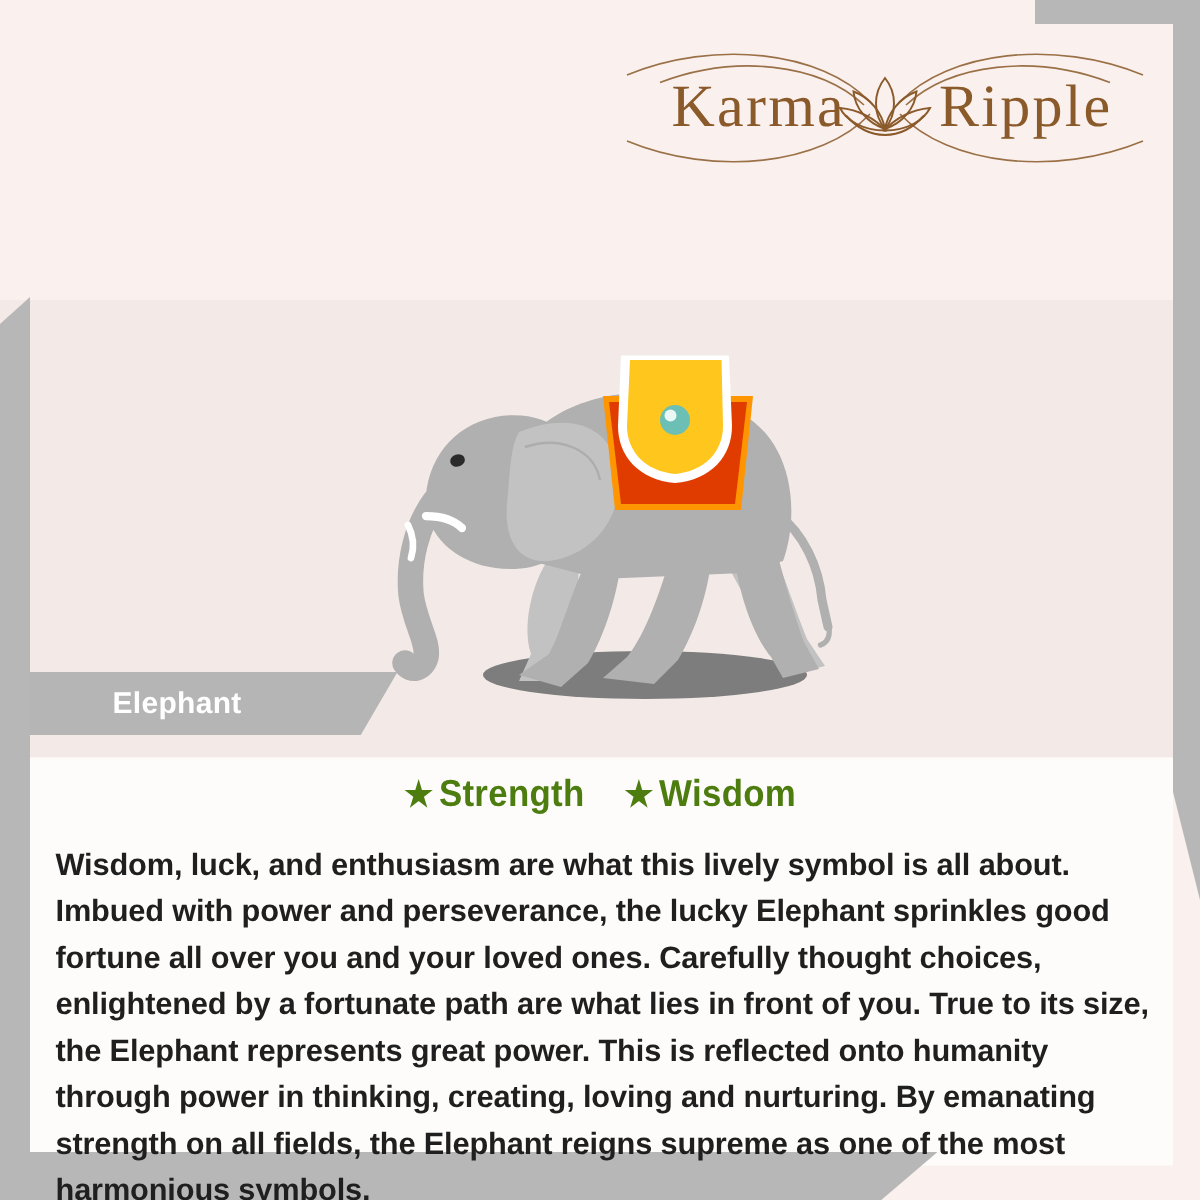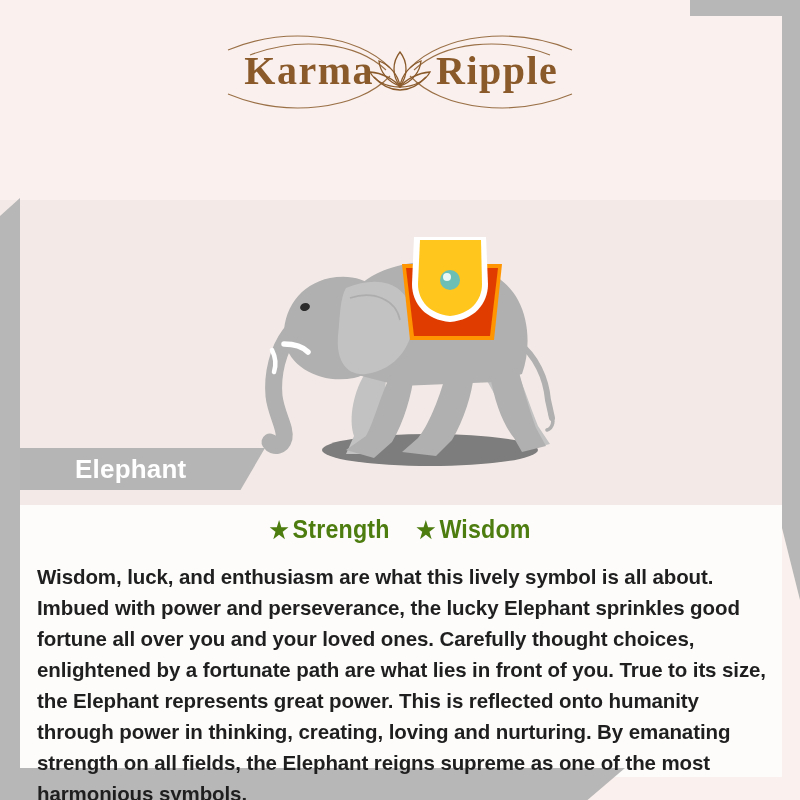--- a/index.html
+++ b/index.html
@@ -64,22 +64,21 @@
     background: #fdfcfb;
   }
 
   
   .logo {
     position: absolute;
     left: 0; top: 28px;
     width: 800px; height: 86px;
     display: flex;
     align-items: center;
-    justify-content: center;
-    font-weight: bold;
+    justify-content: flex-end;
   }
   .logo svg { display: block; }
   .logo-word {
     font-family: "Liberation Serif", "DejaVu Serif", serif;
     font-size: 40px;
     letter-spacing: 1.5px;
     fill: #8a5a2b;
   }
 
   
@@ -116,21 +115,21 @@
     width: 245px; height: 42px;
     background: #b5b5b5;
     clip-path: polygon(0 0, 100% 0, 90% 100%, 0 100%);
     display: flex;
     align-items: center;
   }
   .name-text {
     margin-left: 55px;
     font-family: "Liberation Sans", sans-serif;
     font-weight: bold;
-    font-size: 26px;
+    font-size: 20px;
     color: #ffffff;
     letter-spacing: 0.2px;
   }
 
   
   .traits {
     position: absolute;
     left: 0; top: 515px;
     width: 800px;
     text-align: center;

